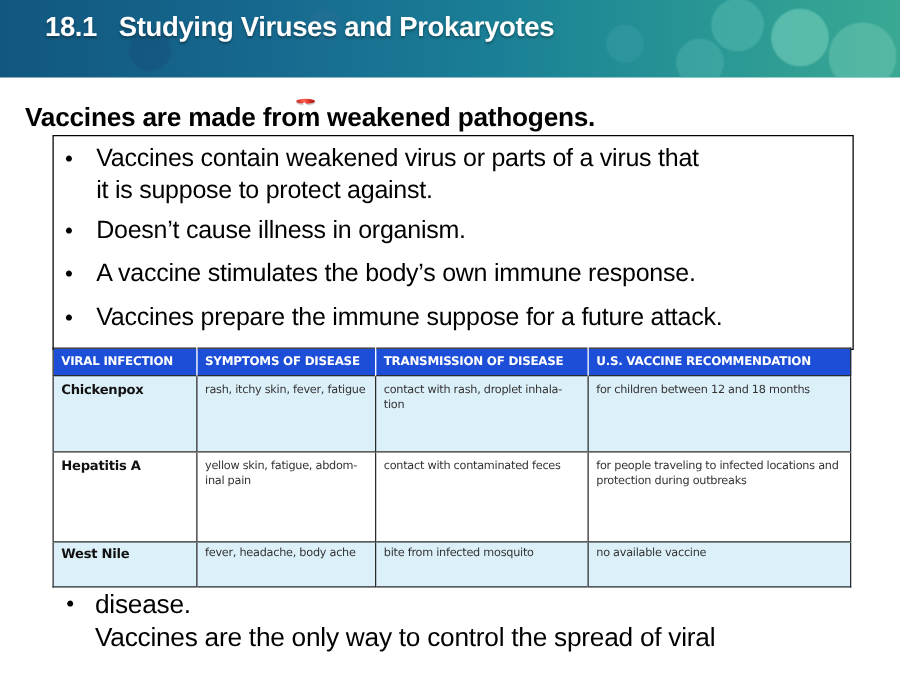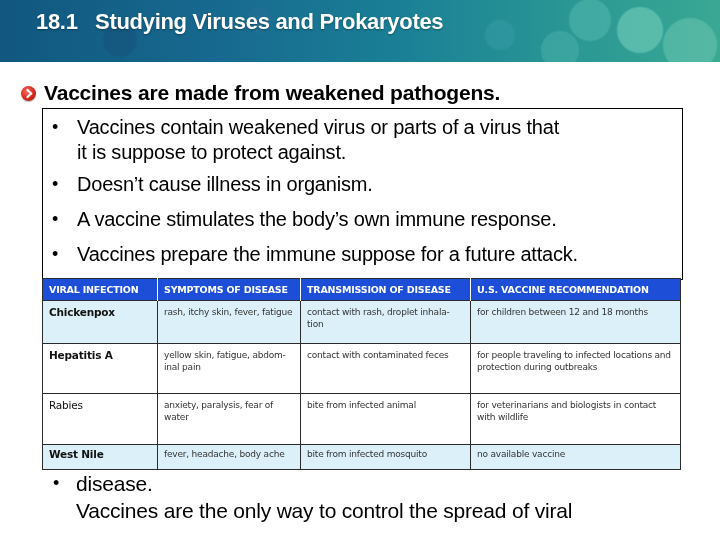--- a/index.html
+++ b/index.html
@@ -19,21 +19,21 @@
       linear-gradient(90deg, #11577f 0%, #17698f 30%, #1a7f96 55%, #2a9894 80%, #3aa893 100%);
   }
   .header-title {
     position:absolute; left:8px; top:9px;
     font-family:"Liberation Sans", sans-serif; font-weight:bold;
     font-size:22px; color:#ffffff; letter-spacing:-0.3px; white-space:pre;
     text-shadow:0 1px 2px rgba(0,0,0,0.35);
     margin-left:28px;
   }
 
-  .heading-row { position:absolute; left:20px; top:79px; height:28px; display:flex; align-items:center; }
+  .heading-row { position:absolute; left:20px; top:79px; height:28px; display:flex; align-items:center;flex-direction:column; }
   .red-bullet {
     width:15px; height:15px; border-radius:50%;
     background:radial-gradient(circle at 40% 35%, #ff6a5a 0%, #d0281e 55%, #9a1410 100%);
     position:relative; margin-right:8px; margin-left:1px;
     box-shadow:0 1px 1px rgba(0,0,0,0.3);
   }
   .red-bullet::after {
     content:""; position:absolute; left:4px; top:4px; width:5px; height:5px;
     border-right:2px solid #fff; border-top:2px solid #fff; transform:rotate(45deg);
     left:3px; top:4px;
@@ -134,26 +134,20 @@
       <td>rash, itchy skin, fever, fatigue</td>
       <td>contact with rash, droplet inhala-tion</td>
       <td>for children between 12 and 18 months</td>
     </tr>
     <tr class="plain" style="height:38px;">
       <td class="virus">Hepatitis A</td>
       <td>yellow skin, fatigue, abdom-inal pain</td>
       <td>contact with contaminated feces</td>
       <td>for people traveling to infected locations and protection during outbreaks</td>
     </tr>
-    <tr class="plain" style="height:38px;">
-      <td class="virus light">Rabies</td>
-      <td>anxiety, paralysis, fear of water</td>
-      <td>bite from infected animal</td>
-      <td>for veterinarians and biologists in contact with wildlife</td>
-    </tr>
     <tr class="shade last" style="height:19px;">
       <td class="virus">West Nile</td>
       <td>fever, headache, body ache</td>
       <td>bite from infected mosquito</td>
       <td>no available vaccine</td>
     </tr>
   </tbody>
 </table>
 
 <div class="bottom-bullet">

